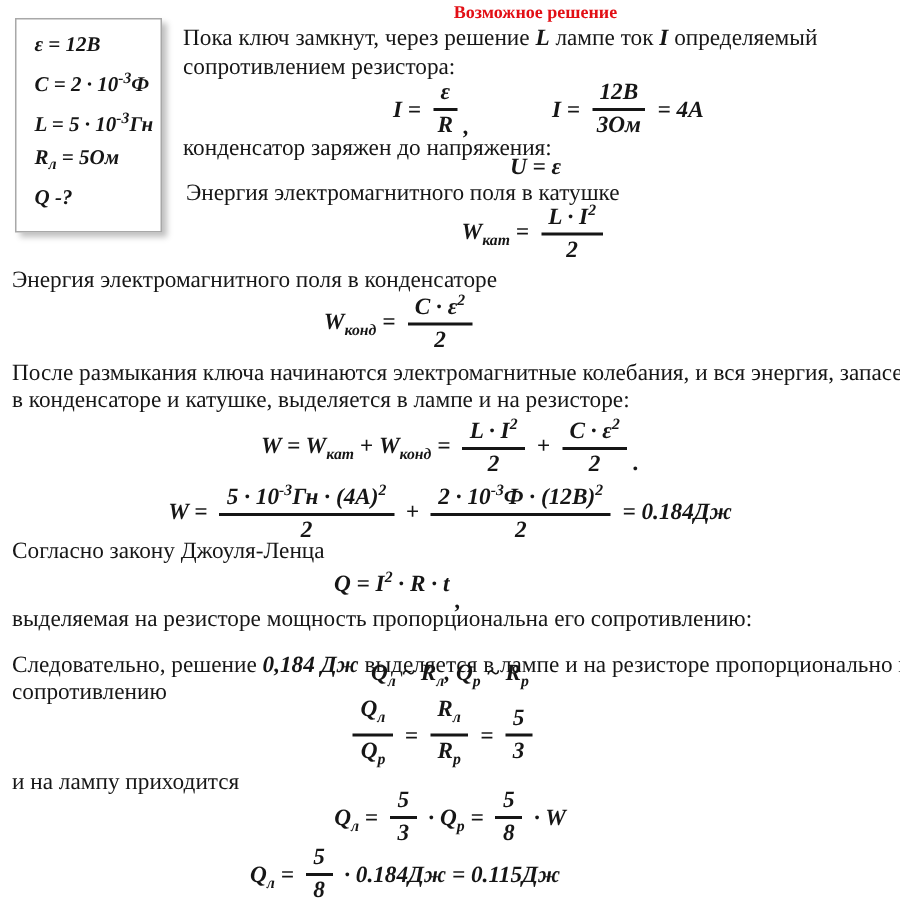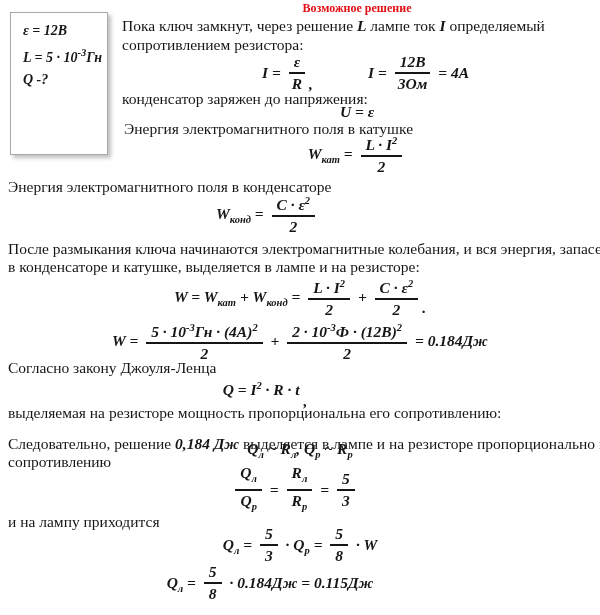--- a/index.html
+++ b/index.html
@@ -40,21 +40,23 @@
   }
   .gline { line-height:22px; white-space:nowrap; }
 </style>
 </head>
 <body>
 
 <div>
 
   <div class="given-box">
     <div class="gline"><span>ε = 12В</span></div>
+    <div class="gline"><span>C = 2 · 10</span><sup>-3</sup><span>Ф</span></div>
     <div class="gline"><span>L = 5 · 10</span><sup>-3</sup><span>Гн</span></div>
+    <div class="gline"><span>R</span><sub>л</sub><span> = 5Ом</span></div>
     <div class="gline"><span>Q -?</span></div>
   </div>
 
   <div class="txt ttl ctr" style="left:122px;top:1px;width:470px">Возможное решение</div>
 
   <div class="txt" style="left:122px;top:17px"><span>Пока ключ замкнут, через решение </span><span class="mi">L</span><span> лампе ток </span><span class="mi">I</span><span> определяемый</span></div>
   <div class="txt" style="left:122px;top:36px">сопротивлением резистора:</div>
 
   <div class="fml" style="left:262px;top:54px"><span>I = </span><span class="frac"><span class="num"><span>ε</span></span><span class="den"><span>R</span></span></span><span class="lo">,</span></div>
   <div class="fml" style="left:368px;top:54px"><span>I = </span><span class="frac"><span class="num"><span>12В</span></span><span class="den"><span>3Ом</span></span></span><span> = 4А</span></div>

